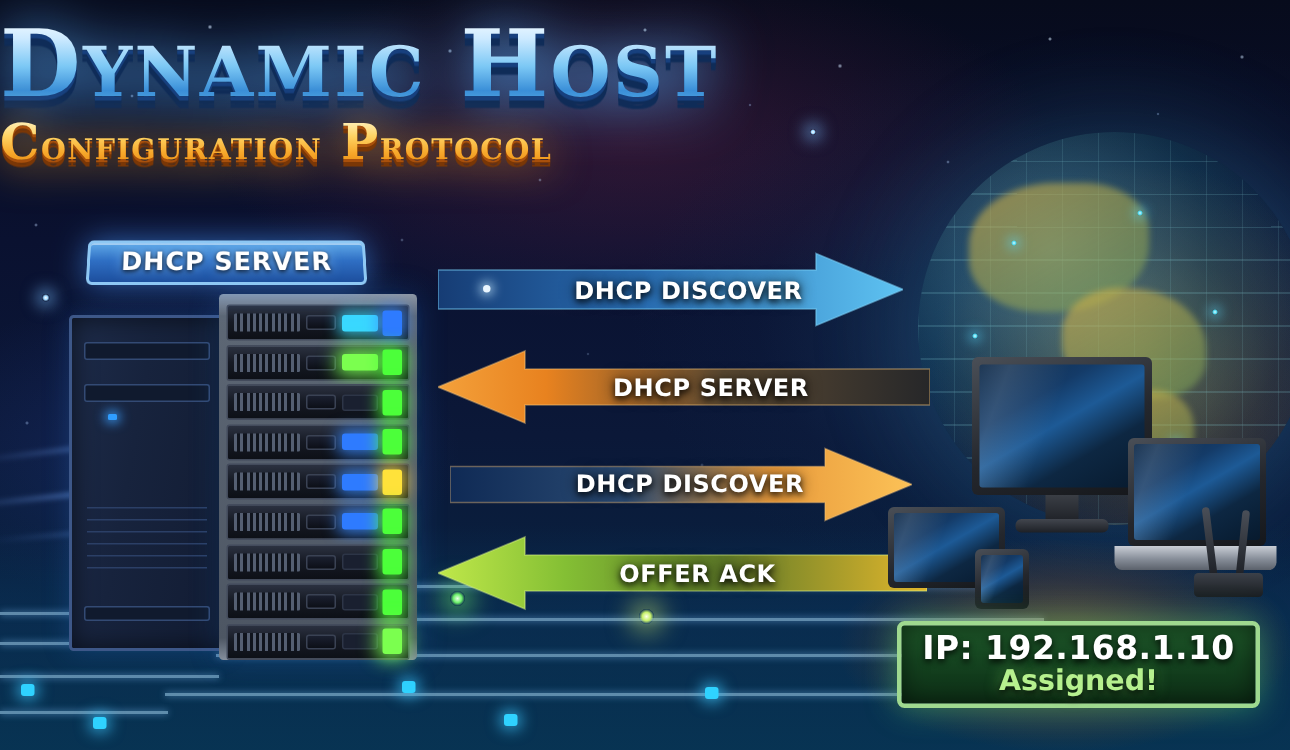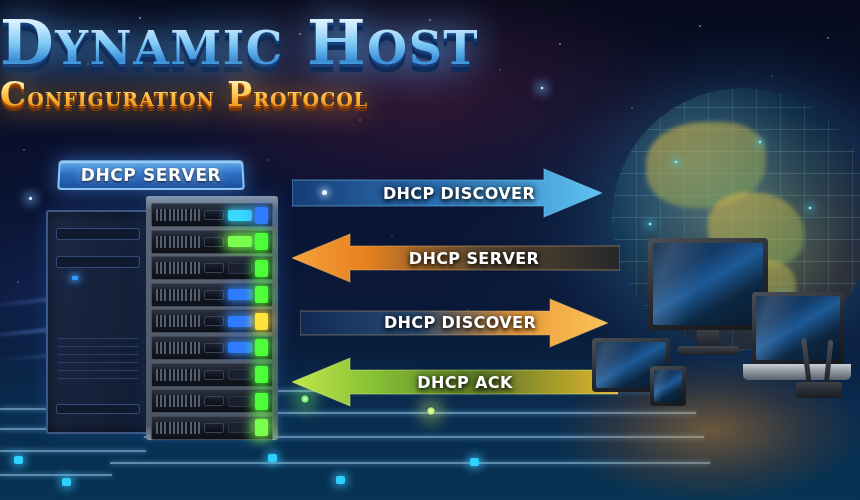--- a/index.html
+++ b/index.html
@@ -394,21 +394,21 @@
       <defs>
           <linearGradient id="g3" x1="0" y1="0" x2="1" y2="0">
         <stop offset="0%" stop-color="#c0e84a"></stop>
             <stop offset="26%" stop-color="#84bf34"></stop>
         <stop offset="58%" stop-color="#5e7a28"></stop>
             <stop offset="100%" stop-color="#e3b72c"></stop>
           </linearGradient>
         </defs>
       <path d="M326,14 L58,14 L58,2 L0,26 L58,50 L58,38 L326,38 Z" fill="url(#g3)" stroke="#d9f58a" stroke-width="1.1" stroke-opacity=".45"></path>
     </svg>
-    <div class="lbl" style="padding-left:20px;">DHCP ACK</div>
+    <div class="lbl" style="padding-left:20px;">OFFER ACK</div>
   </div>
 
   <div class="device" style="left:648px;top:238px;">
     <div class="screen-frame" style="width:120px;height:92px;padding:5px;">
       <div class="screen-glass" style="width:110px;height:82px;"></div>
     </div>
     <div style="width:22px;height:16px;background:linear-gradient(180deg,#3a3e45,#21242a);margin:0 auto;"></div>
     <div style="width:62px;height:9px;border-radius:4px;background:linear-gradient(180deg,#42464e,#1d2026);margin:0 auto;"></div>
   </div>
 
@@ -430,14 +430,18 @@
       <div class="screen-glass" style="width:28px;height:32px;"></div>
     </div>
   </div>
 
   <div class="device" style="left:800px;top:338px;">
     <div style="position:absolute;left:4px;top:0;width:5px;height:48px;border-radius:3px;background:linear-gradient(180deg,#4a4f58,#1c1f25);transform:rotate(-7deg);"></div>
     <div style="position:absolute;left:26px;top:2px;width:5px;height:46px;border-radius:3px;background:linear-gradient(180deg,#4a4f58,#1c1f25);transform:rotate(6deg);"></div>
     <div style="position:absolute;left:-4px;top:44px;width:46px;height:16px;border-radius:3px;background:linear-gradient(180deg,#3c4149,#191c21);"></div>
   </div>
 
+  <div class="ip-panel">
+    <div class="ip-line1">IP: 192.168.1.10</div>
+    <div class="ip-line2">Assigned!</div>
+  </div>
 
 </div>
 
 </body></html>

